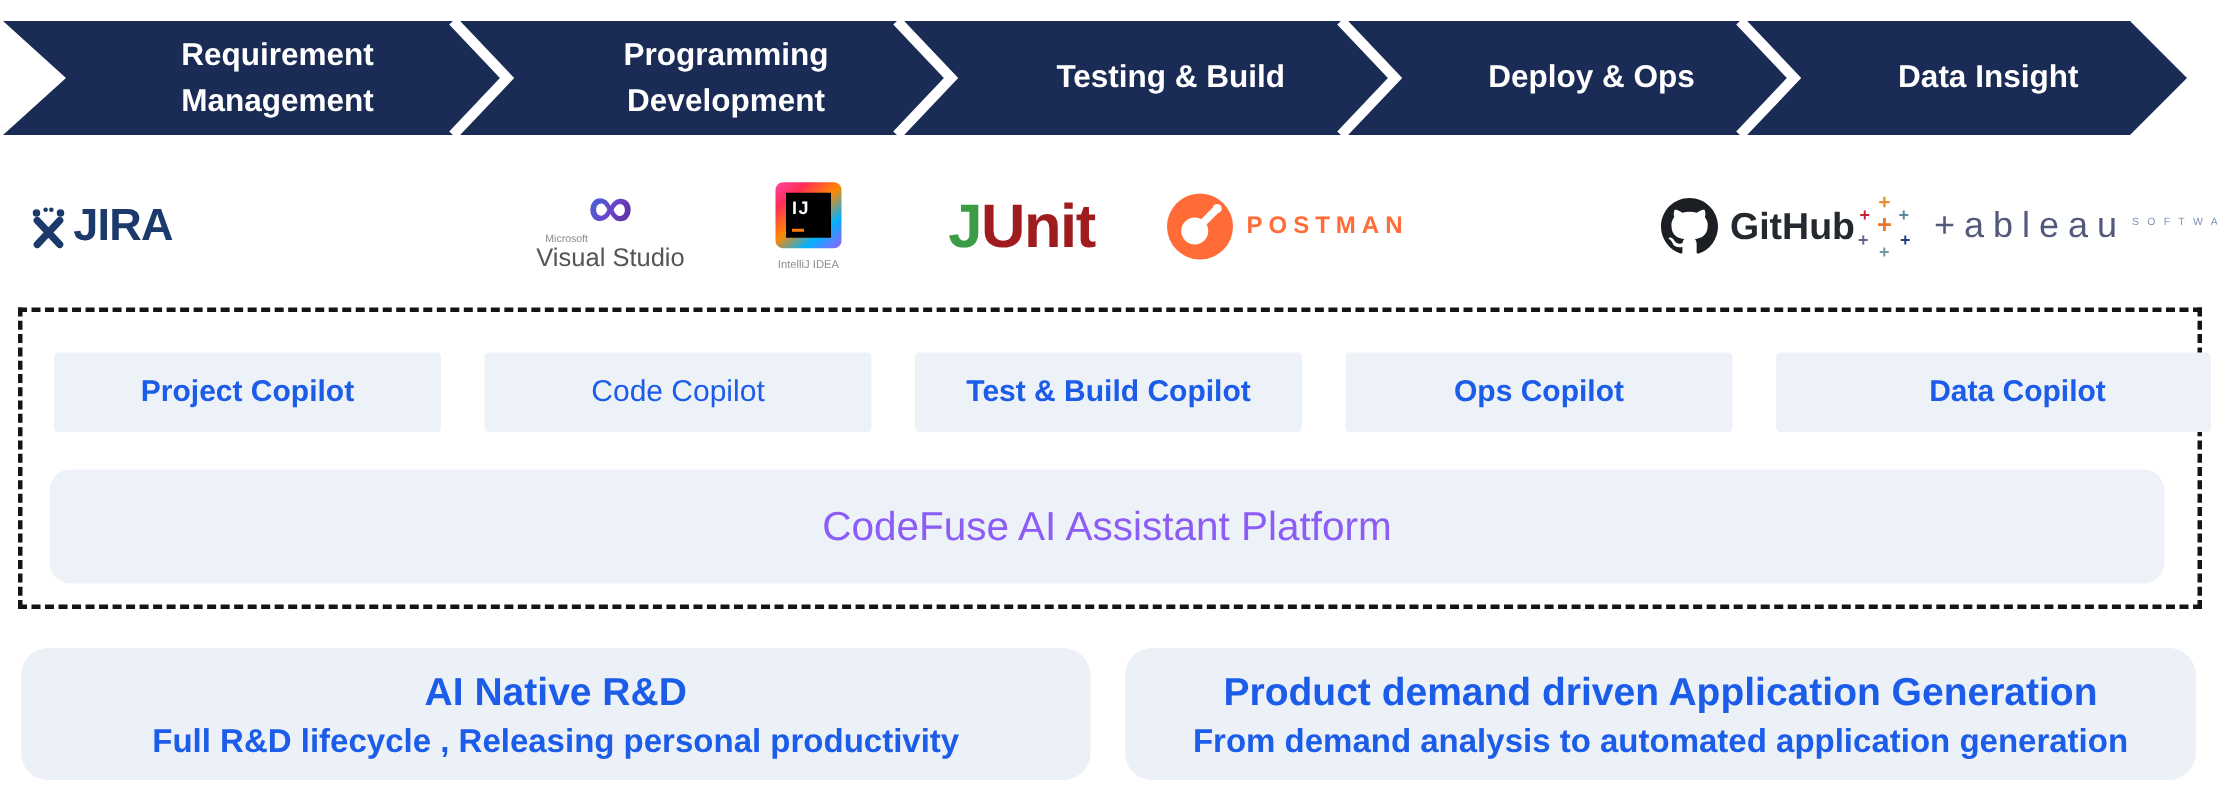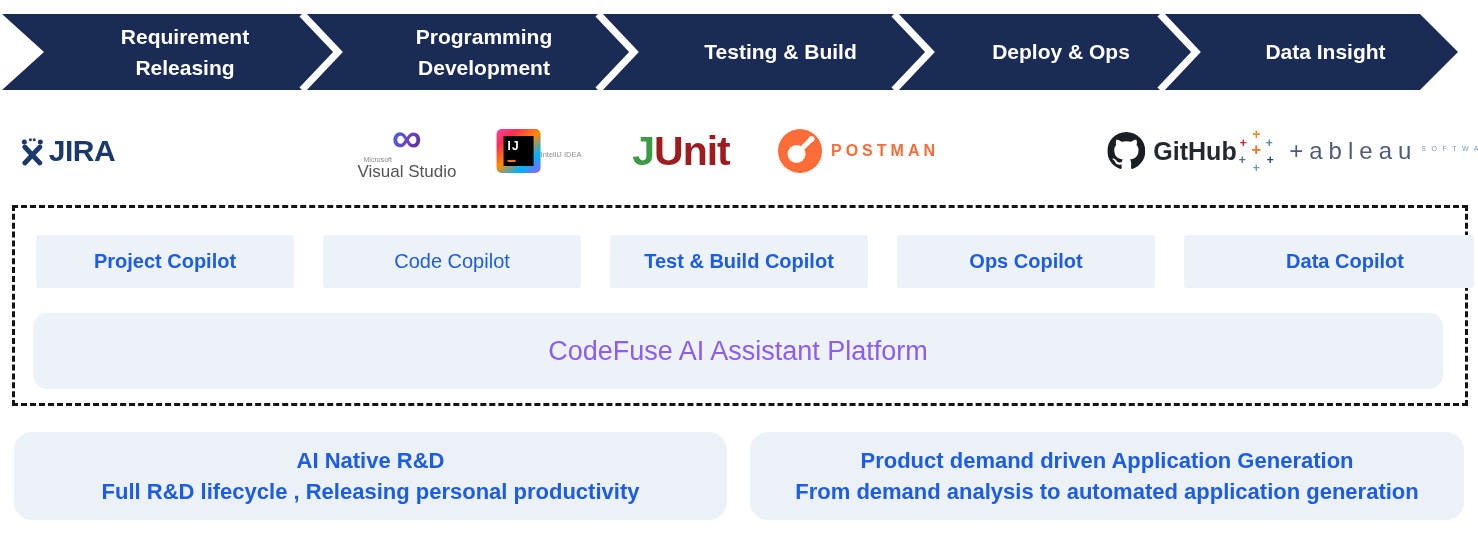--- a/index.html
+++ b/index.html
@@ -14,21 +14,21 @@
   
   .logo{position:absolute;top:151px;transform:translate(-50%,-50%);display:flex;align-items:center;}
   .jira-text{font-size:30px;font-weight:800;color:#1B3A6B;letter-spacing:-.5px;margin-left:3px;}
   .pc-text{font-size:28px;font-weight:600;color:#3E434A;margin-left:8px;}
   .vs-col{display:flex;flex-direction:column;align-items:center;line-height:1;}
   .vs-inf{font-size:42px;font-weight:700;line-height:.75;
     background:linear-gradient(120deg,#3F6AD8 10%,#6A43C9 55%,#5C2D91 95%);
     -webkit-background-clip:text;background-clip:text;color:transparent;}
   .vs-ms{font-size:7px;color:#8a8a8a;align-self:flex-start;margin:2px 0 0 6px;}
   .vs-name{font-size:17px;color:#555555;}
-  .ij-col{display:flex;flex-direction:row;align-items:center;}
+  .ij-col{display:flex;flex-direction:column;align-items:center;}
   .ij-badge{width:44px;height:44px;border-radius:5px;position:relative;
     background:linear-gradient(140deg,#ff45a4 0%,#fe2d55 22%,#ff8a00 48%,#00b2ff 74%,#9d5cff 100%);}
   .ij-inner{position:absolute;left:7px;top:7px;width:30px;height:30px;background:#000;}
   .ij-mark{position:absolute;left:4px;top:3px;color:#fff;font-size:12px;font-weight:700;letter-spacing:1px;}
   .ij-bar{position:absolute;left:4px;bottom:4px;width:8px;height:2.5px;background:#ff7a00;}
   .ij-caption{font-size:7.5px;color:#8E8E8E;margin-top:6px;}
   .junit-text{font-size:41px;font-weight:800;letter-spacing:-1px;}
   .junit-j{color:#3C9C45;}
   .junit-unit{color:#9F1C1E;}
   .pm-text{font-size:16px;font-weight:600;letter-spacing:4px;color:#FF6C37;margin-left:8px;}
@@ -42,37 +42,37 @@
   .dashed-box{position:absolute;left:12px;top:205px;width:1450px;height:195px;border:3px dashed #141414;}
   .chip{position:absolute;top:235px;height:53px;width:258px;background:#EDF1F8;border-radius:3px;
     display:flex;align-items:center;justify-content:center;font-size:20px;font-weight:700;color:#1B5CE8;}
   .chip.regular{font-weight:400;}
   .platform-bar{position:absolute;left:33px;top:313px;width:1410px;height:76px;background:#EDF1F8;border-radius:14px;
     display:flex;align-items:center;justify-content:center;font-size:27px;font-weight:500;color:#8b5cf6;}
 
   
   .benefit{position:absolute;top:432px;height:88px;background:#ECF0F7;border-radius:18px;
     display:flex;flex-direction:column;align-items:center;justify-content:center;gap:9px;color:#1B5CE8;}
-  .benefit-title{font-size:22px;font-weight:600;line-height:1;}
+  .benefit-title{font-size:26px;font-weight:600;line-height:1;}
   .benefit-subtitle{font-size:22px;font-weight:600;line-height:1;}
 </style>
 </head>
 <body>
 
 <div class="canvas">
 
   <svg class="banner-svg" width="1478" height="104" viewBox="0 0 1478 104">
     <polygon points="2,14 1420,14 1458,52 1420,90 2,90 44,52" fill="#1A2B55"></polygon>
     <polyline points="302,14 338,52 302,90" fill="none" stroke="#ffffff" stroke-width="7"></polyline>
     <polyline points="598,14 634,52 598,90" fill="none" stroke="#ffffff" stroke-width="7"></polyline>
     <polyline points="894,14 930,52 894,90" fill="none" stroke="#ffffff" stroke-width="7"></polyline>
     <polyline points="1160,14 1196,52 1160,90" fill="none" stroke="#ffffff" stroke-width="7"></polyline>
   </svg>
   <div class="stage-label" style="left:50px;width:270px;">Requirement
-Releasing</div>
+Management</div>
   <div class="stage-label" style="left:350px;width:268px;">Programming
 Development</div>
   <div class="stage-label" style="left:648px;width:265px;">Testing &amp; Build</div>
   <div class="stage-label" style="left:930px;width:262px;">Deploy &amp; Ops</div>
   <div class="stage-label" style="left:1198px;width:255px;">Data Insight</div>
 
   <div class="logo" style="left:67px;">
     <svg width="27" height="29" viewBox="0 0 27 29">
       <g fill="#1B3A6B">
         <circle cx="5.5" cy="5" r="2.5"></circle>

